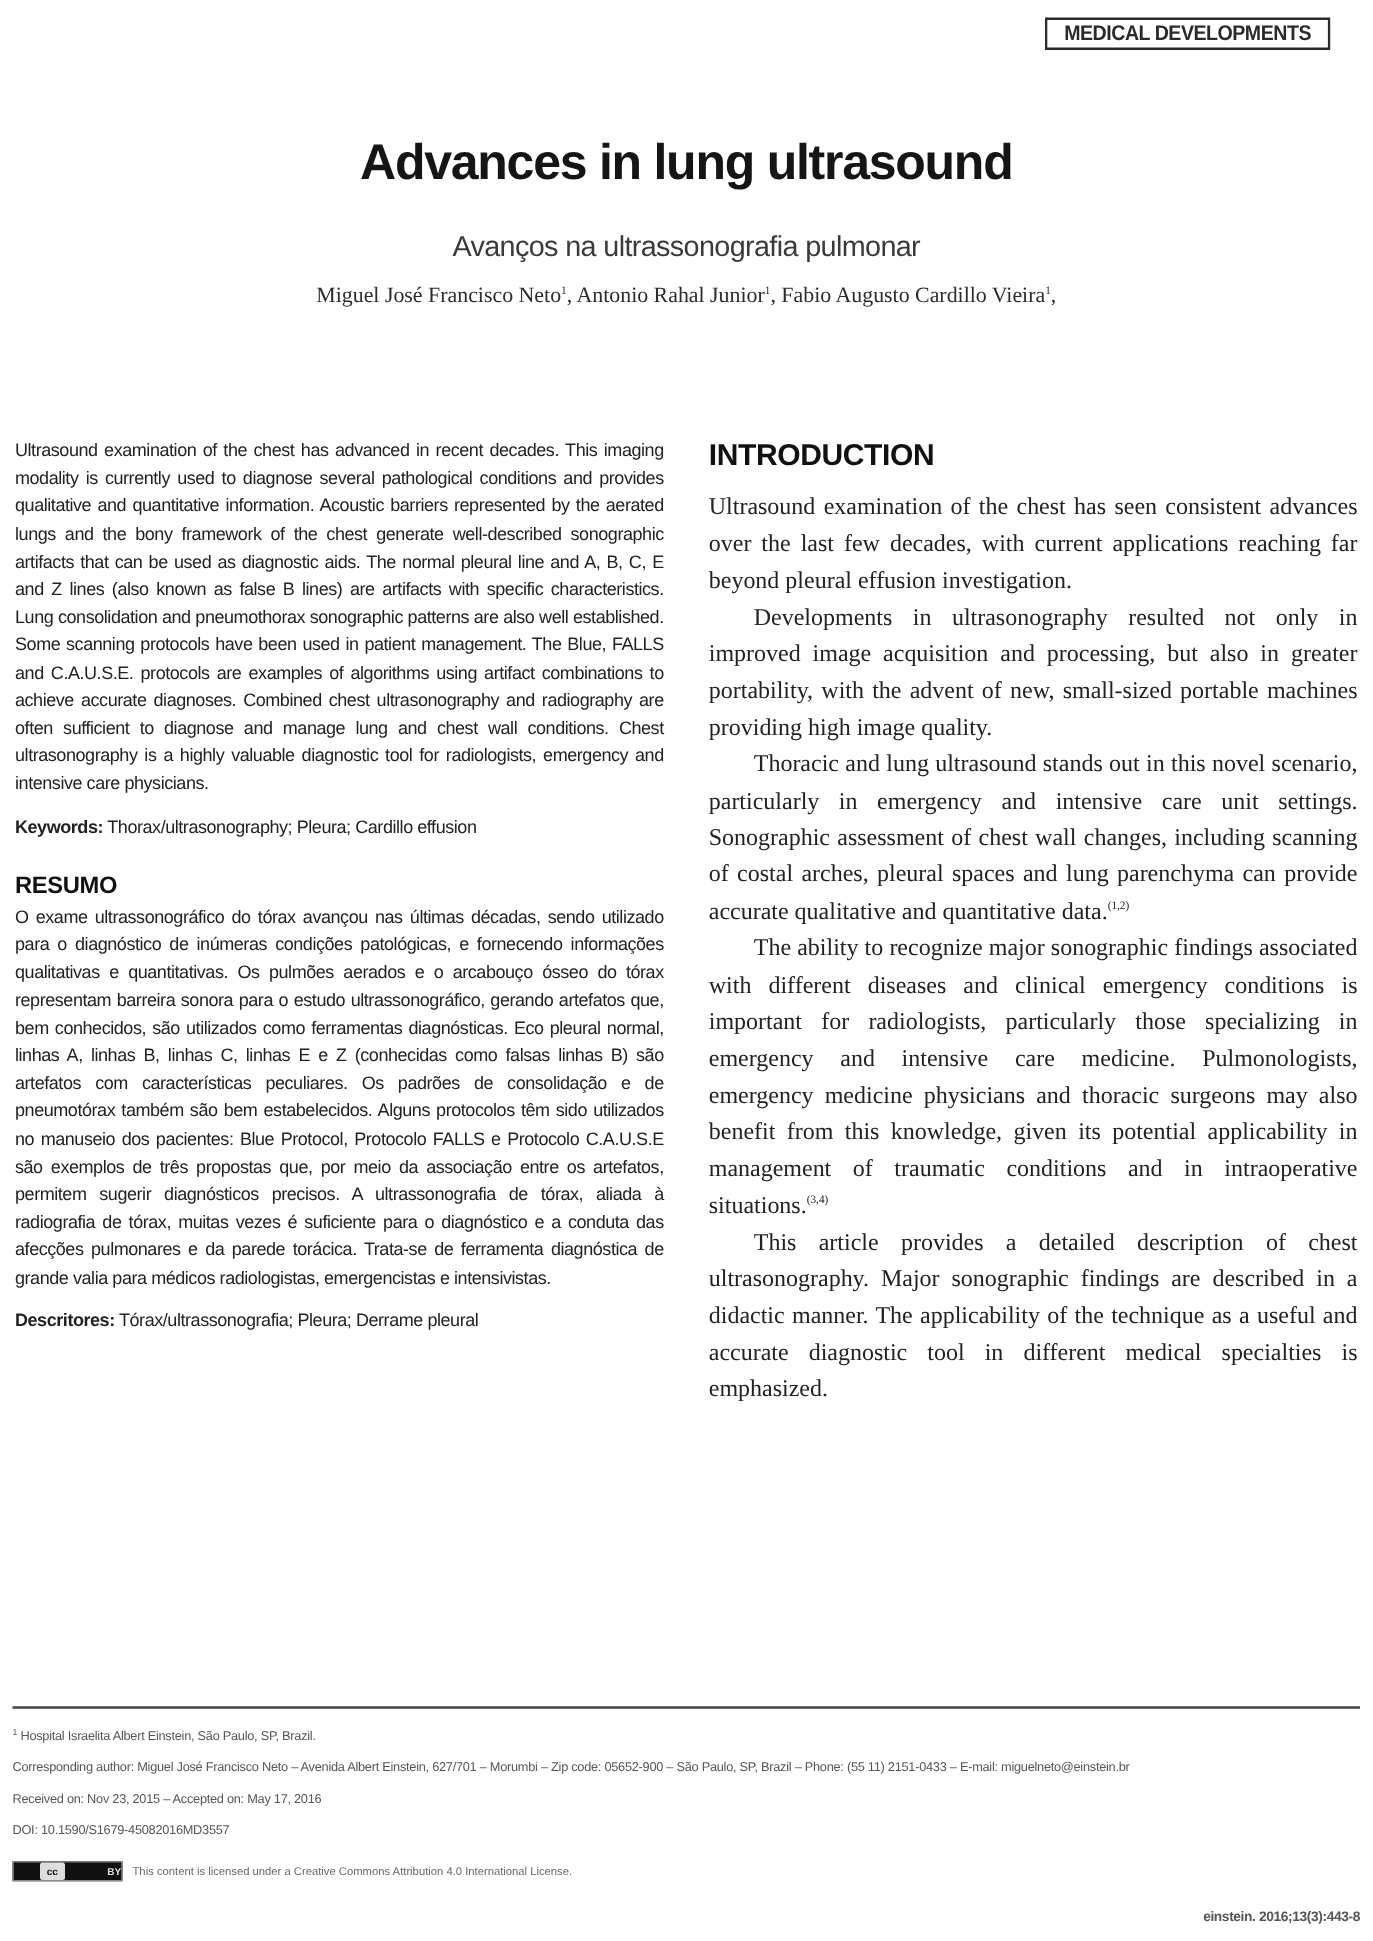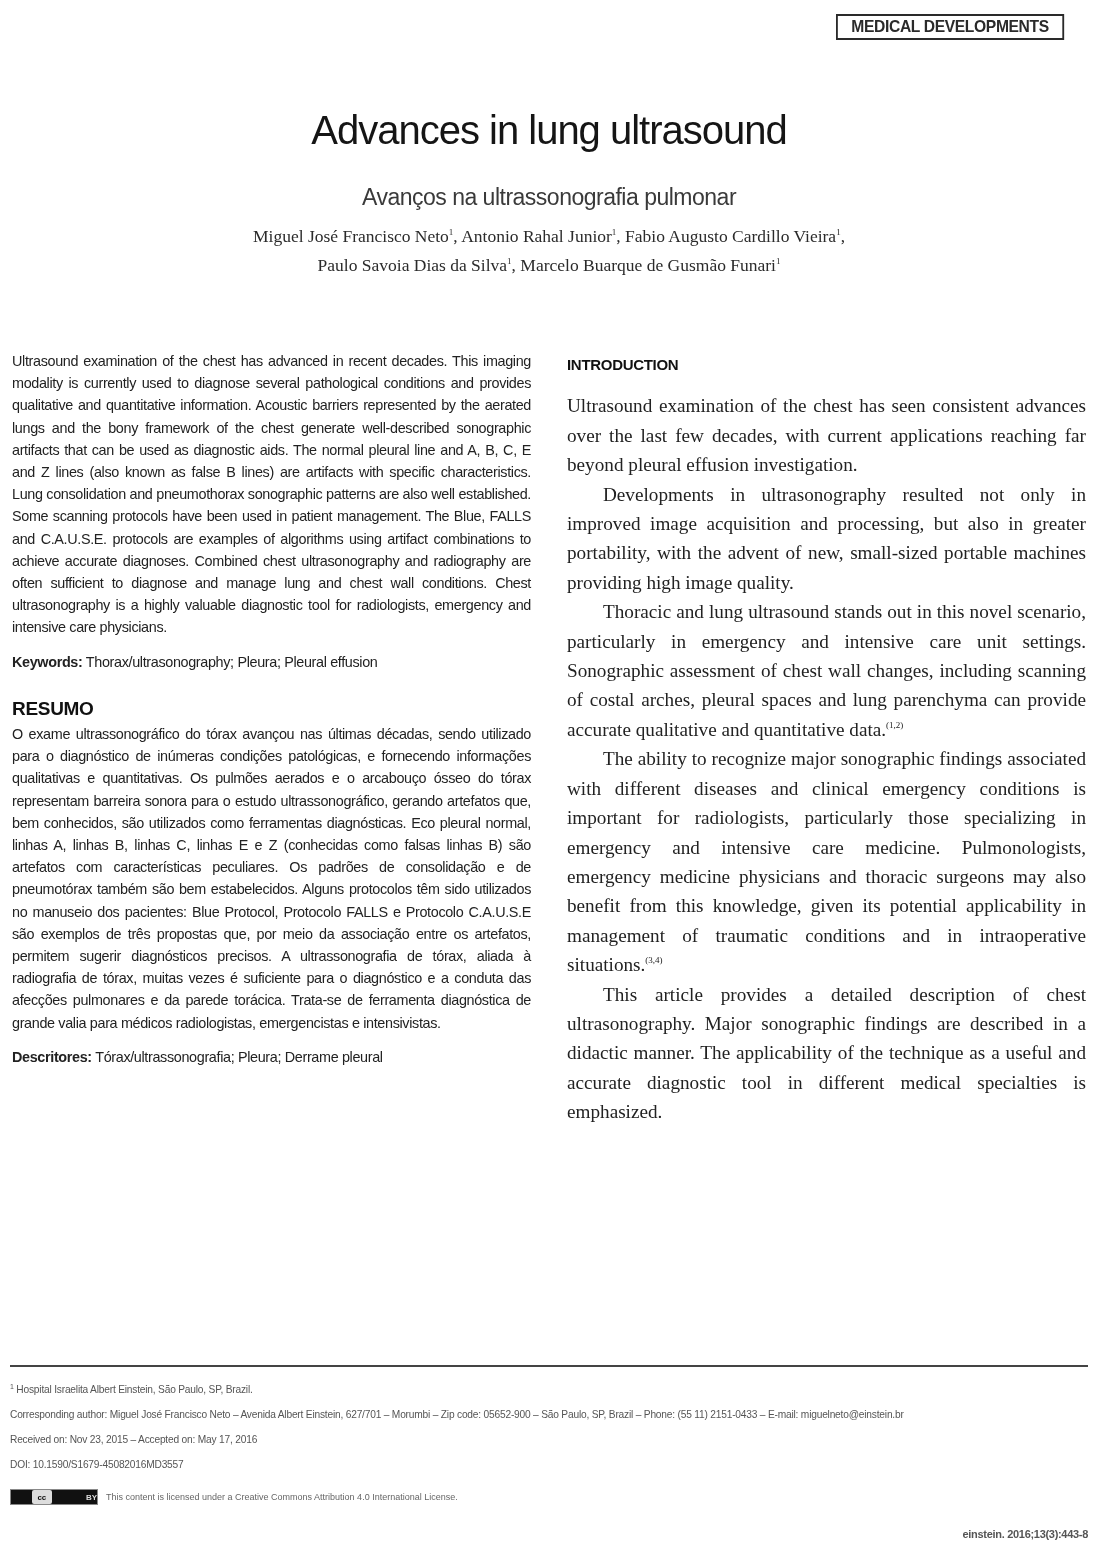--- a/index.html
+++ b/index.html
@@ -36,21 +36,21 @@
     margin: 0 0 3px 0; font-size: 19px; font-weight: bold; letter-spacing: -0.3px; color: #111;
   }
   .col-left p { margin: 0; text-align: justify; letter-spacing: -0.35px; }
   .col-left .kw { margin-top: 12px; margin-bottom: 25px; letter-spacing: -0.35px; }
   .col-left .kw b { font-weight: bold; }
   .col-right {
     position: absolute; left: 567px; top: 350px; width: 519px;
     font-family: "Liberation Serif", serif; font-size: 19.2px; line-height: 29.4px; color: #222;
   }
   .col-right h2 {
-    margin: 0 0 12px 0; font-family: "Liberation Sans", sans-serif; font-size: 15px;
+    margin: 0 0 12px 0; font-family: "Liberation Sans", sans-serif; font-size: 24px;
     font-weight: bold; letter-spacing: -0.3px; color: #111;
   }
   .col-right p { margin: 0; text-align: justify; }
   .col-right p.indent { text-indent: 36px; }
   .col-right sup { font-size: 9px; vertical-align: 8px; line-height: 0; }
   .footer-rule {
     position: absolute; left: 10px; width: 1078px; top: 1365px; height: 0;
     border-top: 2px solid #444;
   }
   .footnotes {
@@ -77,41 +77,37 @@
     position: absolute; right: 10px; top: 1528px;
     font-family: "Liberation Sans", sans-serif; font-size: 11px; font-weight: bold; color: #555;
     letter-spacing: -0.3px;
   }
 </style>
 </head>
 <body>
 
 <div class="section-tag">MEDICAL DEVELOPMENTS</div>
 
-<h1 class="title" style="margin:0;font-weight:normal;">Advances in lung ultrasound</h1>
+<h1 class="title" style="margin:0;font-weight:bold;">Advances in lung ultrasound</h1>
 <div class="subtitle">Avanços na ultrassonografia pulmonar</div>
 
 <div class="authors">
   <div>
     <span>Miguel José Francisco Neto</span><sup>1</sup><span>, </span>
     <span>Antonio Rahal Junior</span><sup>1</sup><span>, </span>
     <span>Fabio Augusto Cardillo Vieira</span><sup>1</sup><span>,</span>
   </div>
-  <div>
-    <span>Paulo Savoia Dias da Silva</span><sup>1</sup><span>, </span>
-    <span>Marcelo Buarque de Gusmão Funari</span><sup>1</sup>
-  </div>
 </div>
 
 <div class="col-left">
   <section>
     <p>Ultrasound examination of the chest has advanced in recent decades. This imaging modality is currently used to diagnose several pathological conditions and provides qualitative and quantitative information. Acoustic barriers represented by the aerated lungs and the bony framework of the chest generate well-described sonographic artifacts that can be used as diagnostic aids. The normal pleural line and A, B, C, E and Z lines (also known as false B lines) are artifacts with specific characteristics. Lung consolidation and pneumothorax sonographic patterns are also well established. Some scanning protocols have been used in patient management. The Blue, FALLS and C.A.U.S.E. protocols are examples of algorithms using artifact combinations to achieve accurate diagnoses. Combined chest ultrasonography and radiography are often sufficient to diagnose and manage lung and chest wall conditions. Chest ultrasonography is a highly valuable diagnostic tool for radiologists, emergency and intensive care physicians.</p>
     <div class="kw">
       <b>Keywords:</b>
-      <span>Thorax/ultrasonography; Pleura; Pleural effusion</span>
+      <span>Thorax/ultrasonography; Pleura; Cardillo effusion</span>
     </div>
   </section>
   <section>
     <h2>RESUMO</h2>
     <p>O exame ultrassonográfico do tórax avançou nas últimas décadas, sendo utilizado para o diagnóstico de inúmeras condições patológicas, e fornecendo informações qualitativas e quantitativas. Os pulmões aerados e o arcabouço ósseo do tórax representam barreira sonora para o estudo ultrassonográfico, gerando artefatos que, bem conhecidos, são utilizados como ferramentas diagnósticas. Eco pleural normal, linhas A, linhas B, linhas C, linhas E e Z (conhecidas como falsas linhas B) são artefatos com características peculiares. Os padrões de consolidação e de pneumotórax também são bem estabelecidos. Alguns protocolos têm sido utilizados no manuseio dos pacientes: Blue Protocol, Protocolo FALLS e Protocolo C.A.U.S.E são exemplos de três propostas que, por meio da associação entre os artefatos, permitem sugerir diagnósticos precisos. A ultrassonografia de tórax, aliada à radiografia de tórax, muitas vezes é suficiente para o diagnóstico e a conduta das afecções pulmonares e da parede torácica. Trata-se de ferramenta diagnóstica de grande valia para médicos radiologistas, emergencistas e intensivistas.</p>
     <div class="kw">
       <b>Descritores:</b>
       <span>Tórax/ultrassonografia; Pleura; Derrame pleural</span>
     </div>
   </section>

